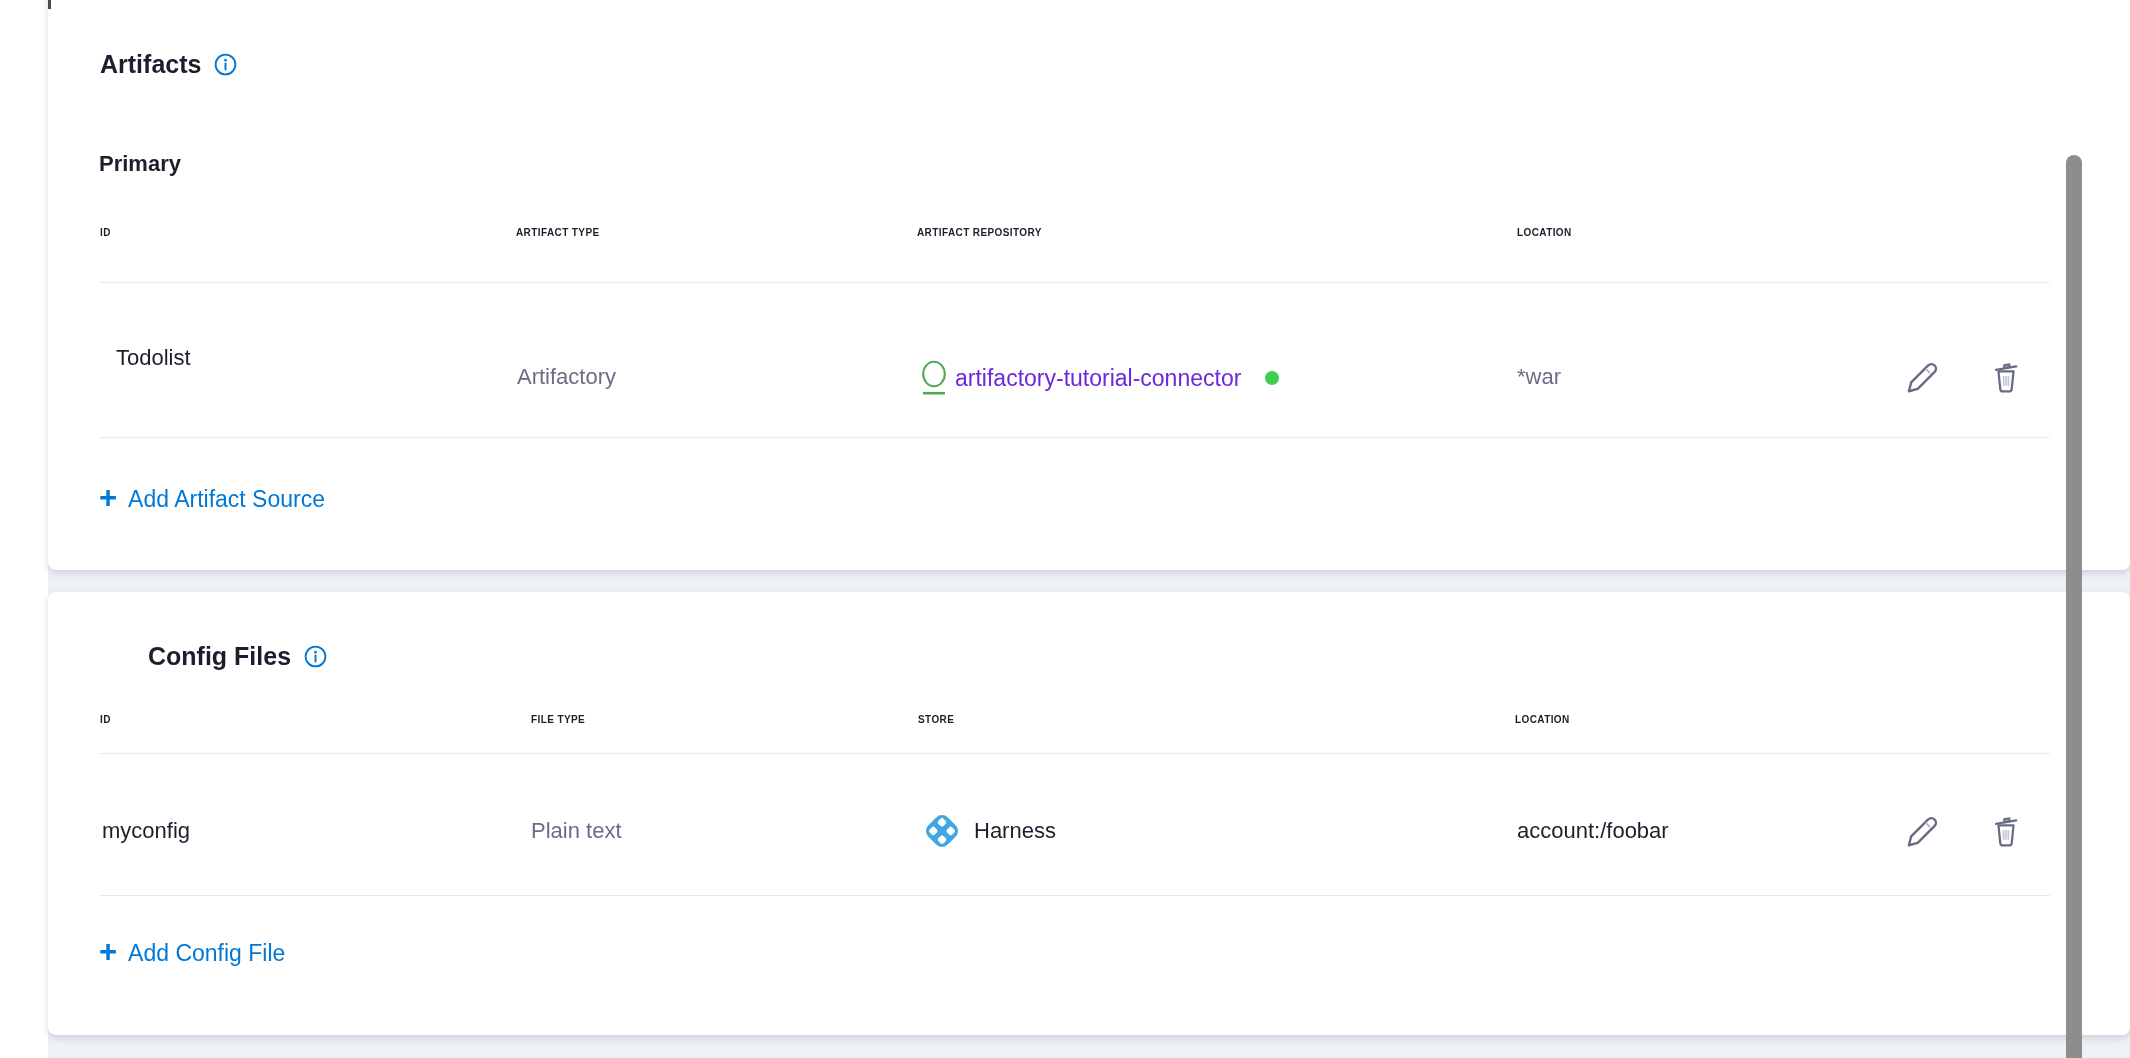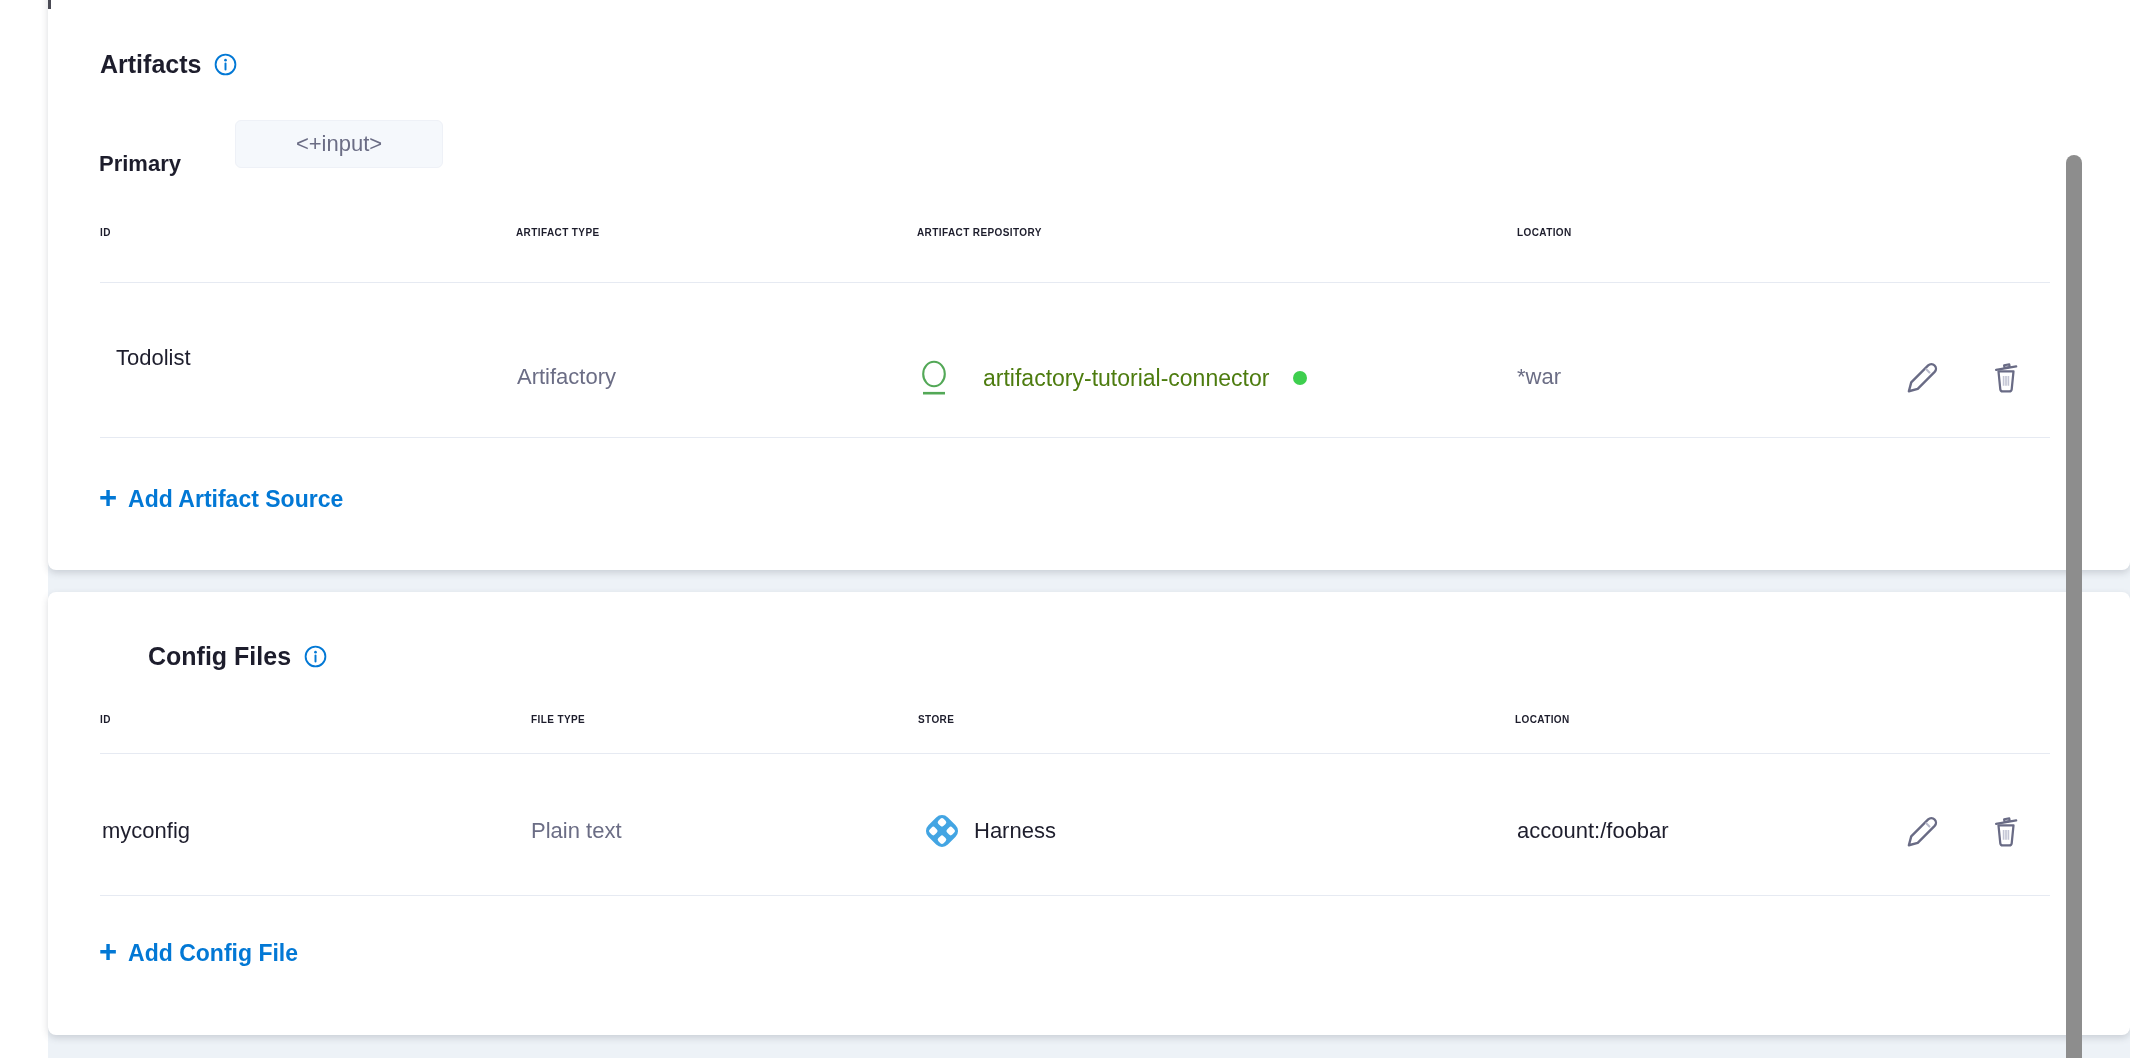--- a/index.html
+++ b/index.html
@@ -29,33 +29,33 @@
           border:1px solid #eef1f7; border-radius:6px; display:flex; align-items:center; justify-content:center; cursor:pointer; }
   .chip span { font-size:22px; color:#6b6d85; font-weight:500; }
 
   .th { position:absolute; font-size:10px; font-weight:700; color:#1d1d2c; letter-spacing:0.4px; line-height:18px; }
 
   .cell { position:absolute; font-size:22px; line-height:30px; }
   .dark { color:#1e1e2d; }
   .muted { color:#6b6d85; }
 
   .repo-group { position:absolute; display:flex; align-items:center; }
-  .repo-text { font-size:23px; color:#4d7c0f; margin-left:32px; }
+  .repo-text { font-size:23px; color:#6d28d9; margin-left:4px; }
   .status-dot { width:14px; height:14px; border-radius:50%; background:#3ecf4e; margin-left:24px; }
 
   .store-group { position:absolute; display:flex; align-items:center; gap:10px; }
   .store-text { font-size:22px; color:#1e1e2d; }
 
   .icon-btn { position:absolute; width:40px; height:40px; display:flex; align-items:center; justify-content:center;
               background:none; border:none; padding:0; cursor:pointer; }
 
   .add-btn { position:absolute; left:99px; display:flex; align-items:center; gap:11px;
              background:none; border:none; padding:0; cursor:pointer; }
   .add-btn .plus { font-size:31px; font-weight:600; color:#0278d5; line-height:30px; margin-top:-3px; }
-  .add-btn .lbl { font-size:23px; font-weight:700; color:#0278d5; line-height:30px; }
+  .add-btn .lbl { font-size:23px; font-weight:400; color:#0278d5; line-height:30px; }
 
   .scrollbar-thumb { position:absolute; left:2066px; top:155px; width:16px; height:903px;
                      background:#8d8d8d; border-radius:9px 9px 0 0; z-index:3; cursor:pointer; }
   .top-tick { position:absolute; left:48px; top:0; width:3px; height:9px; background:#4a4a54; z-index:3; }
 </style>
 </head>
 <body>
 
 <div class="screen">
 
@@ -72,23 +72,20 @@
       <button class="info-btn">
         <svg width="23" height="23" viewBox="0 0 20 20">
           <circle cx="10" cy="10" r="8.6" fill="none" stroke="#0278d5" stroke-width="1.6"></circle>
           <circle cx="10" cy="6.2" r="1.15" fill="#0278d5"></circle>
           <line x1="10" y1="9.2" x2="10" y2="14.4" stroke="#0278d5" stroke-width="1.7" stroke-linecap="round"></line>
         </svg>
       </button>
     </div>
 
     <div class="primary-label">Primary</div>
-    <div class="chip">
-      <span>&lt;+input&gt;</span>
-    </div>
 
     <div class="th" style="left:100px; top:224px;">ID</div>
     <div class="th" style="left:516px; top:224px;">ARTIFACT TYPE</div>
     <div class="th" style="left:917px; top:224px;">ARTIFACT REPOSITORY</div>
     <div class="th" style="left:1517px; top:224px;">LOCATION</div>
 
     <div class="rule" style="top:282px;"></div>
 
     <div>
       <div class="cell dark" style="left:116px; top:343px;">Todolist</div>

